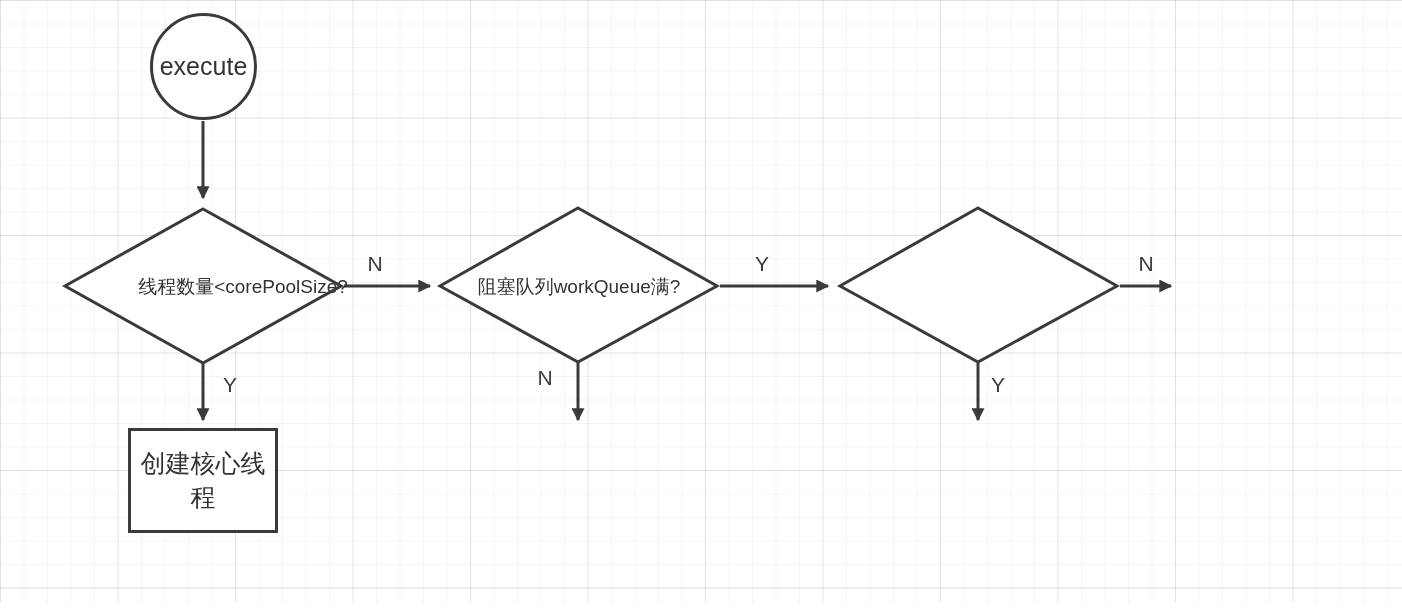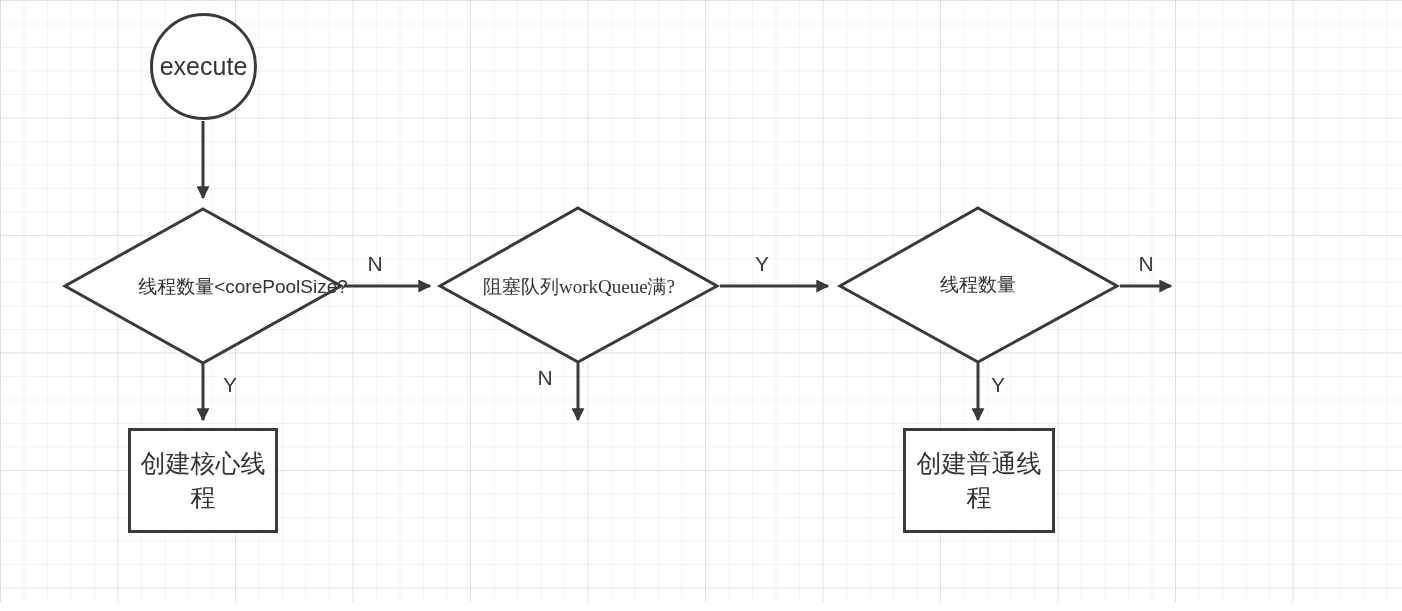--- a/index.html
+++ b/index.html
@@ -82,35 +82,31 @@
       <polygon points="978,208 1117,286 978,362 840,286"></polygon>
     </g>
   </svg>
 
   <div class="node circle" style="left:150px; top:13px; width:107px; height:107px;">
     <span>execute</span>
   </div>
 
   <div class="diamond-label" style="left:203px; top:287px;margin-left:40px;">线程数量&lt;corePoolSize?</div>
 
-  <div class="diamond-label" style="left:579px; top:287px;font-family:Liberation Serif, serif;">阻塞队列workQueue满?</div>
+  <div class="diamond-label" style="left:579px; top:287px;">阻塞队列workQueue满?</div>
 
   <div class="diamond-label" style="left:978px; top:285px;">
-    <div>线程数量</div>
   </div>
 
 
   <div class="node" style="left:128px; top:428px; width:150px; height:105px;">
     <span>创建核心线程</span>
   </div>
 
 
-  <div class="node" style="left:903px; top:428px; width:152px; height:105px;">
-    <span>创建普通线程</span>
-  </div>
 
   <span class="edge-label" style="left:375px; top:264px;">N</span>
   <span class="edge-label" style="left:230px; top:385px;">Y</span>
   <span class="edge-label" style="left:762px; top:264px;">Y</span>
   <span class="edge-label" style="left:545px; top:378px;">N</span>
   <span class="edge-label" style="left:1146px; top:264px;">N</span>
   <span class="edge-label" style="left:998px; top:385px;">Y</span>
 
   <div class="bottom-strip"></div>
 </div>

